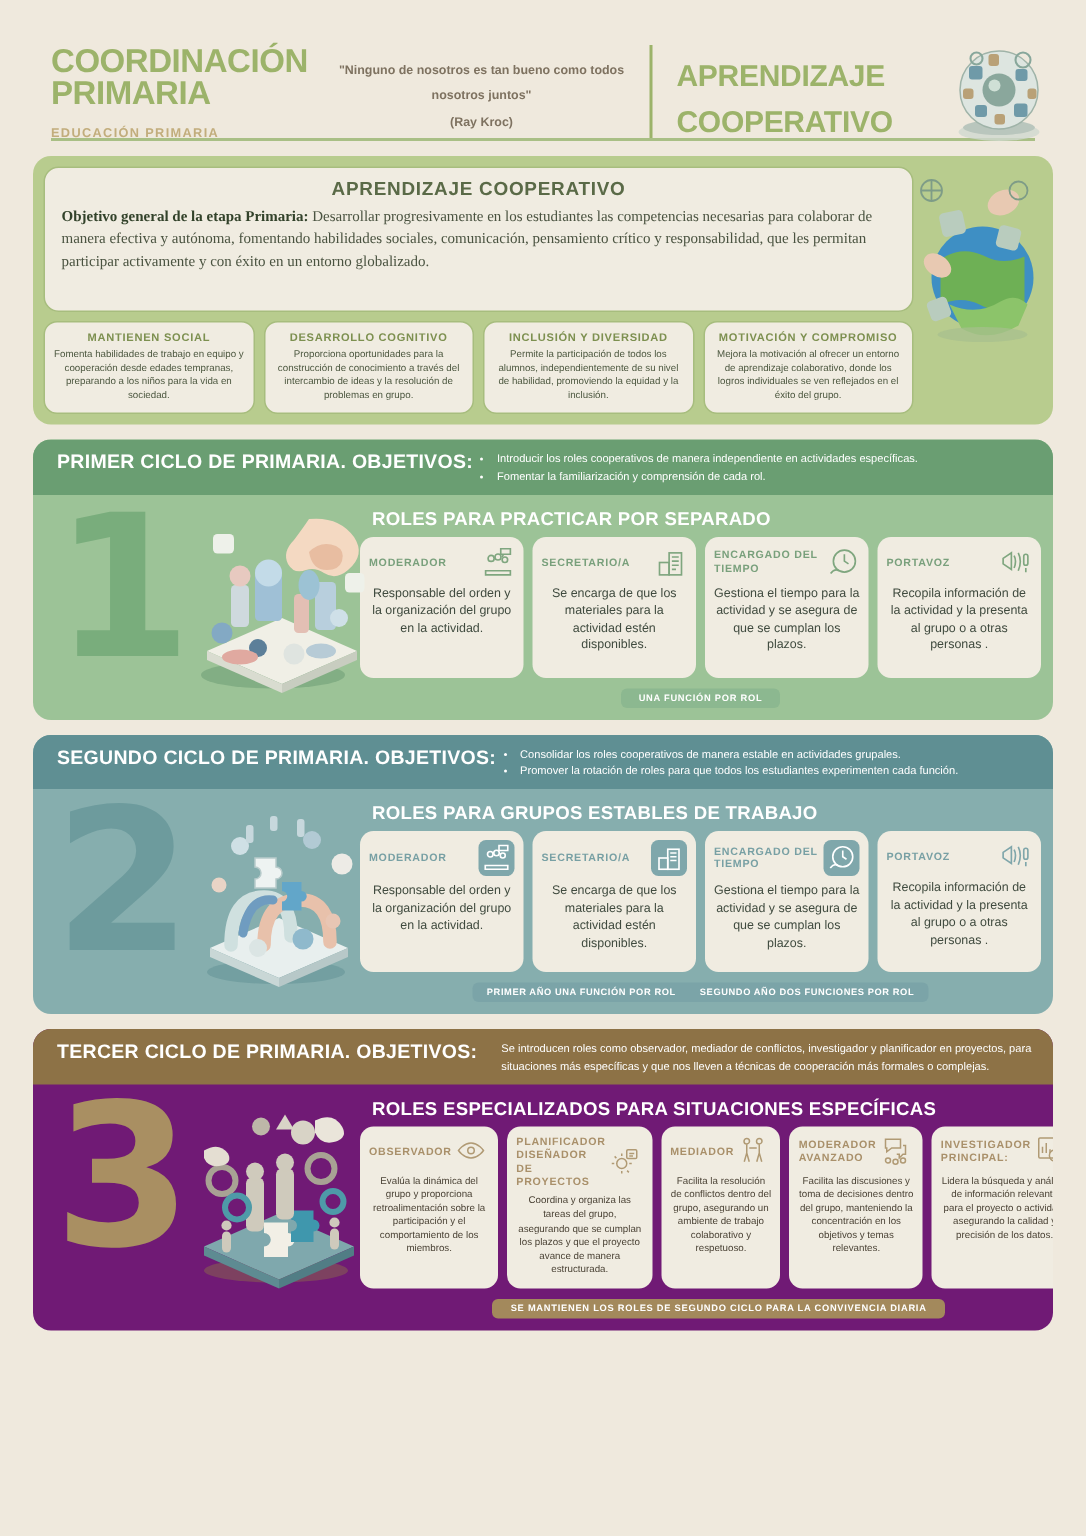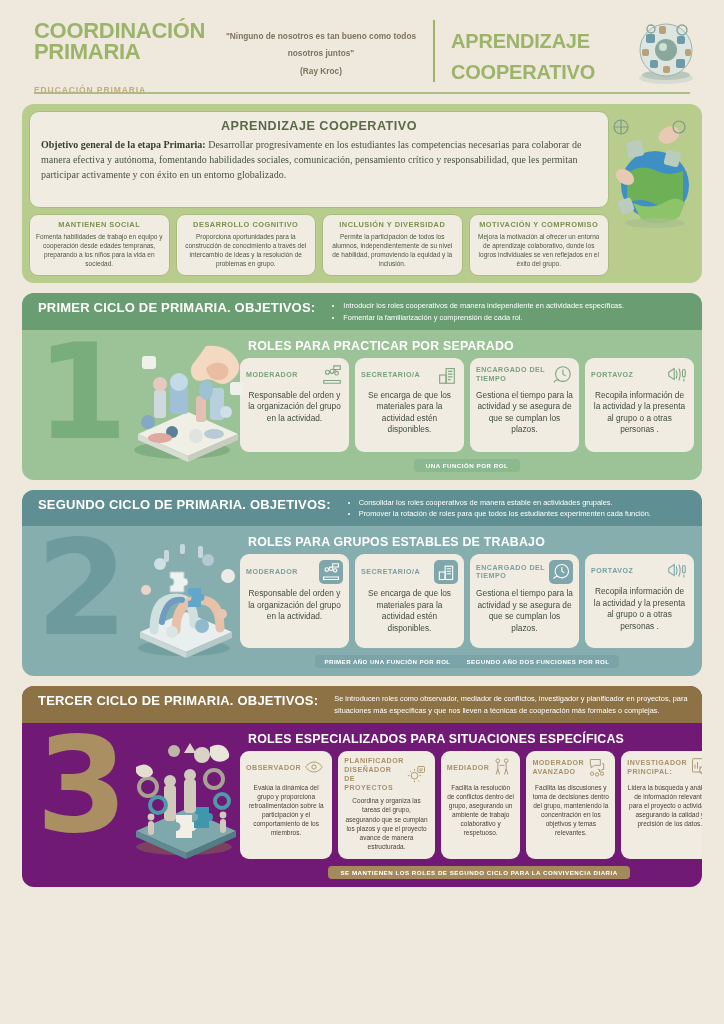--- a/index.html
+++ b/index.html
@@ -5,24 +5,24 @@
   * { box-sizing: border-box; margin: 0; padding: 0; }
   body {
     width: 724px; height: 1024px;
     background: #efe9dd;
     font-family: "Liberation Sans", sans-serif;
     overflow: hidden;
     position: relative;
   }
 
   
-  .header { display: flex; align-items: flex-start; padding: 14px 22px 0 34px; height: 88px; }
+  .header { display: flex; align-items: flex-start; padding: 24px 22px 0 34px; height: 88px; }
   .hdr-left { width: 185px; padding-top: 6px; }
   .hdr-title { font-size: 22px; font-weight: bold; color: #9cb36a; line-height: 0.97; letter-spacing: -0.3px; }
-  .hdr-sub { font-size: 8.5px; color: #c2ad7c; letter-spacing: 0.9px; margin-top: 22px; font-weight: 600; }
+  .hdr-sub { font-size: 8.5px; color: #c2ad7c; letter-spacing: 0.9px; margin-top: 10px; font-weight: 600; }
   .hdr-quote { flex: 1; text-align: center; padding: 14px 10px 0 0; color: #7e7260; font-size: 8.3px; line-height: 2.1; font-weight: 600; }
   .hdr-divider { width: 2px; background: #9cb36a; height: 62px; margin-top: 6px; }
   .hdr-right { width: 195px; padding: 12px 0 0 16px; }
   .hdr-right-line { font-size: 20px; font-weight: bold; color: #9cb36a; line-height: 1.55; letter-spacing: -0.2px; }
   .hdr-art { width: 72px; height: 74px; margin-top: 2px; position: relative; }
   .rule { height: 2px; background: #a9bf85; margin: 4px 34px 0 34px; }
 
   
   .section { margin: 10px 22px 0 22px; border-radius: 12px; position: relative; overflow: hidden; }
   .sec-intro { background: #b8cc8e; padding: 7px; }
@@ -42,21 +42,21 @@
   .pill-t { font-size: 6.5px; color: #4d5840; line-height: 1.42; }
   .globe-art { position: absolute; right: -2px; top: 0px; width: 90px; height: 128px; }
 
   
   .cyc-bar { display: flex; align-items: flex-start; padding: 7px 14px 7px 16px; }
   .bar-1 { background: #6a9e72; }
   .bar-2 { background: #5f8f93; }
   .bar-3 { background: #8d7246; }
   .cyc-bar-title { color: #ffffff; font-size: 13px; font-weight: bold; letter-spacing: 0.2px; white-space: nowrap; }
   .cyc-objs { margin-left: 16px; color: #ffffff; font-size: 7.4px; line-height: 1.52; }
-  .cyc-objs li { margin-left: 12px; }
+  .cyc-objs li { margin-left: 0; }
   .cyc-objs.plain { list-style: none; }
   .cyc-objs.plain li { margin-left: 0; }
 
   
   .cyc-body { position: relative; display: flex; align-items: flex-start; min-height: 140px; }
   .big-num { position: absolute; left: 14px; top: -4px; font-size: 132px; font-weight: 900; line-height: 1; font-family: "DejaVu Sans", sans-serif; }
   .num-1 { color: #79ad7c; }
   .num-2 { color: #6d9b9d; }
   .num-3 { color: #a98f62; }
   .cyc-art { position: absolute; left: 88px; top: 8px; width: 150px; height: 130px; }

